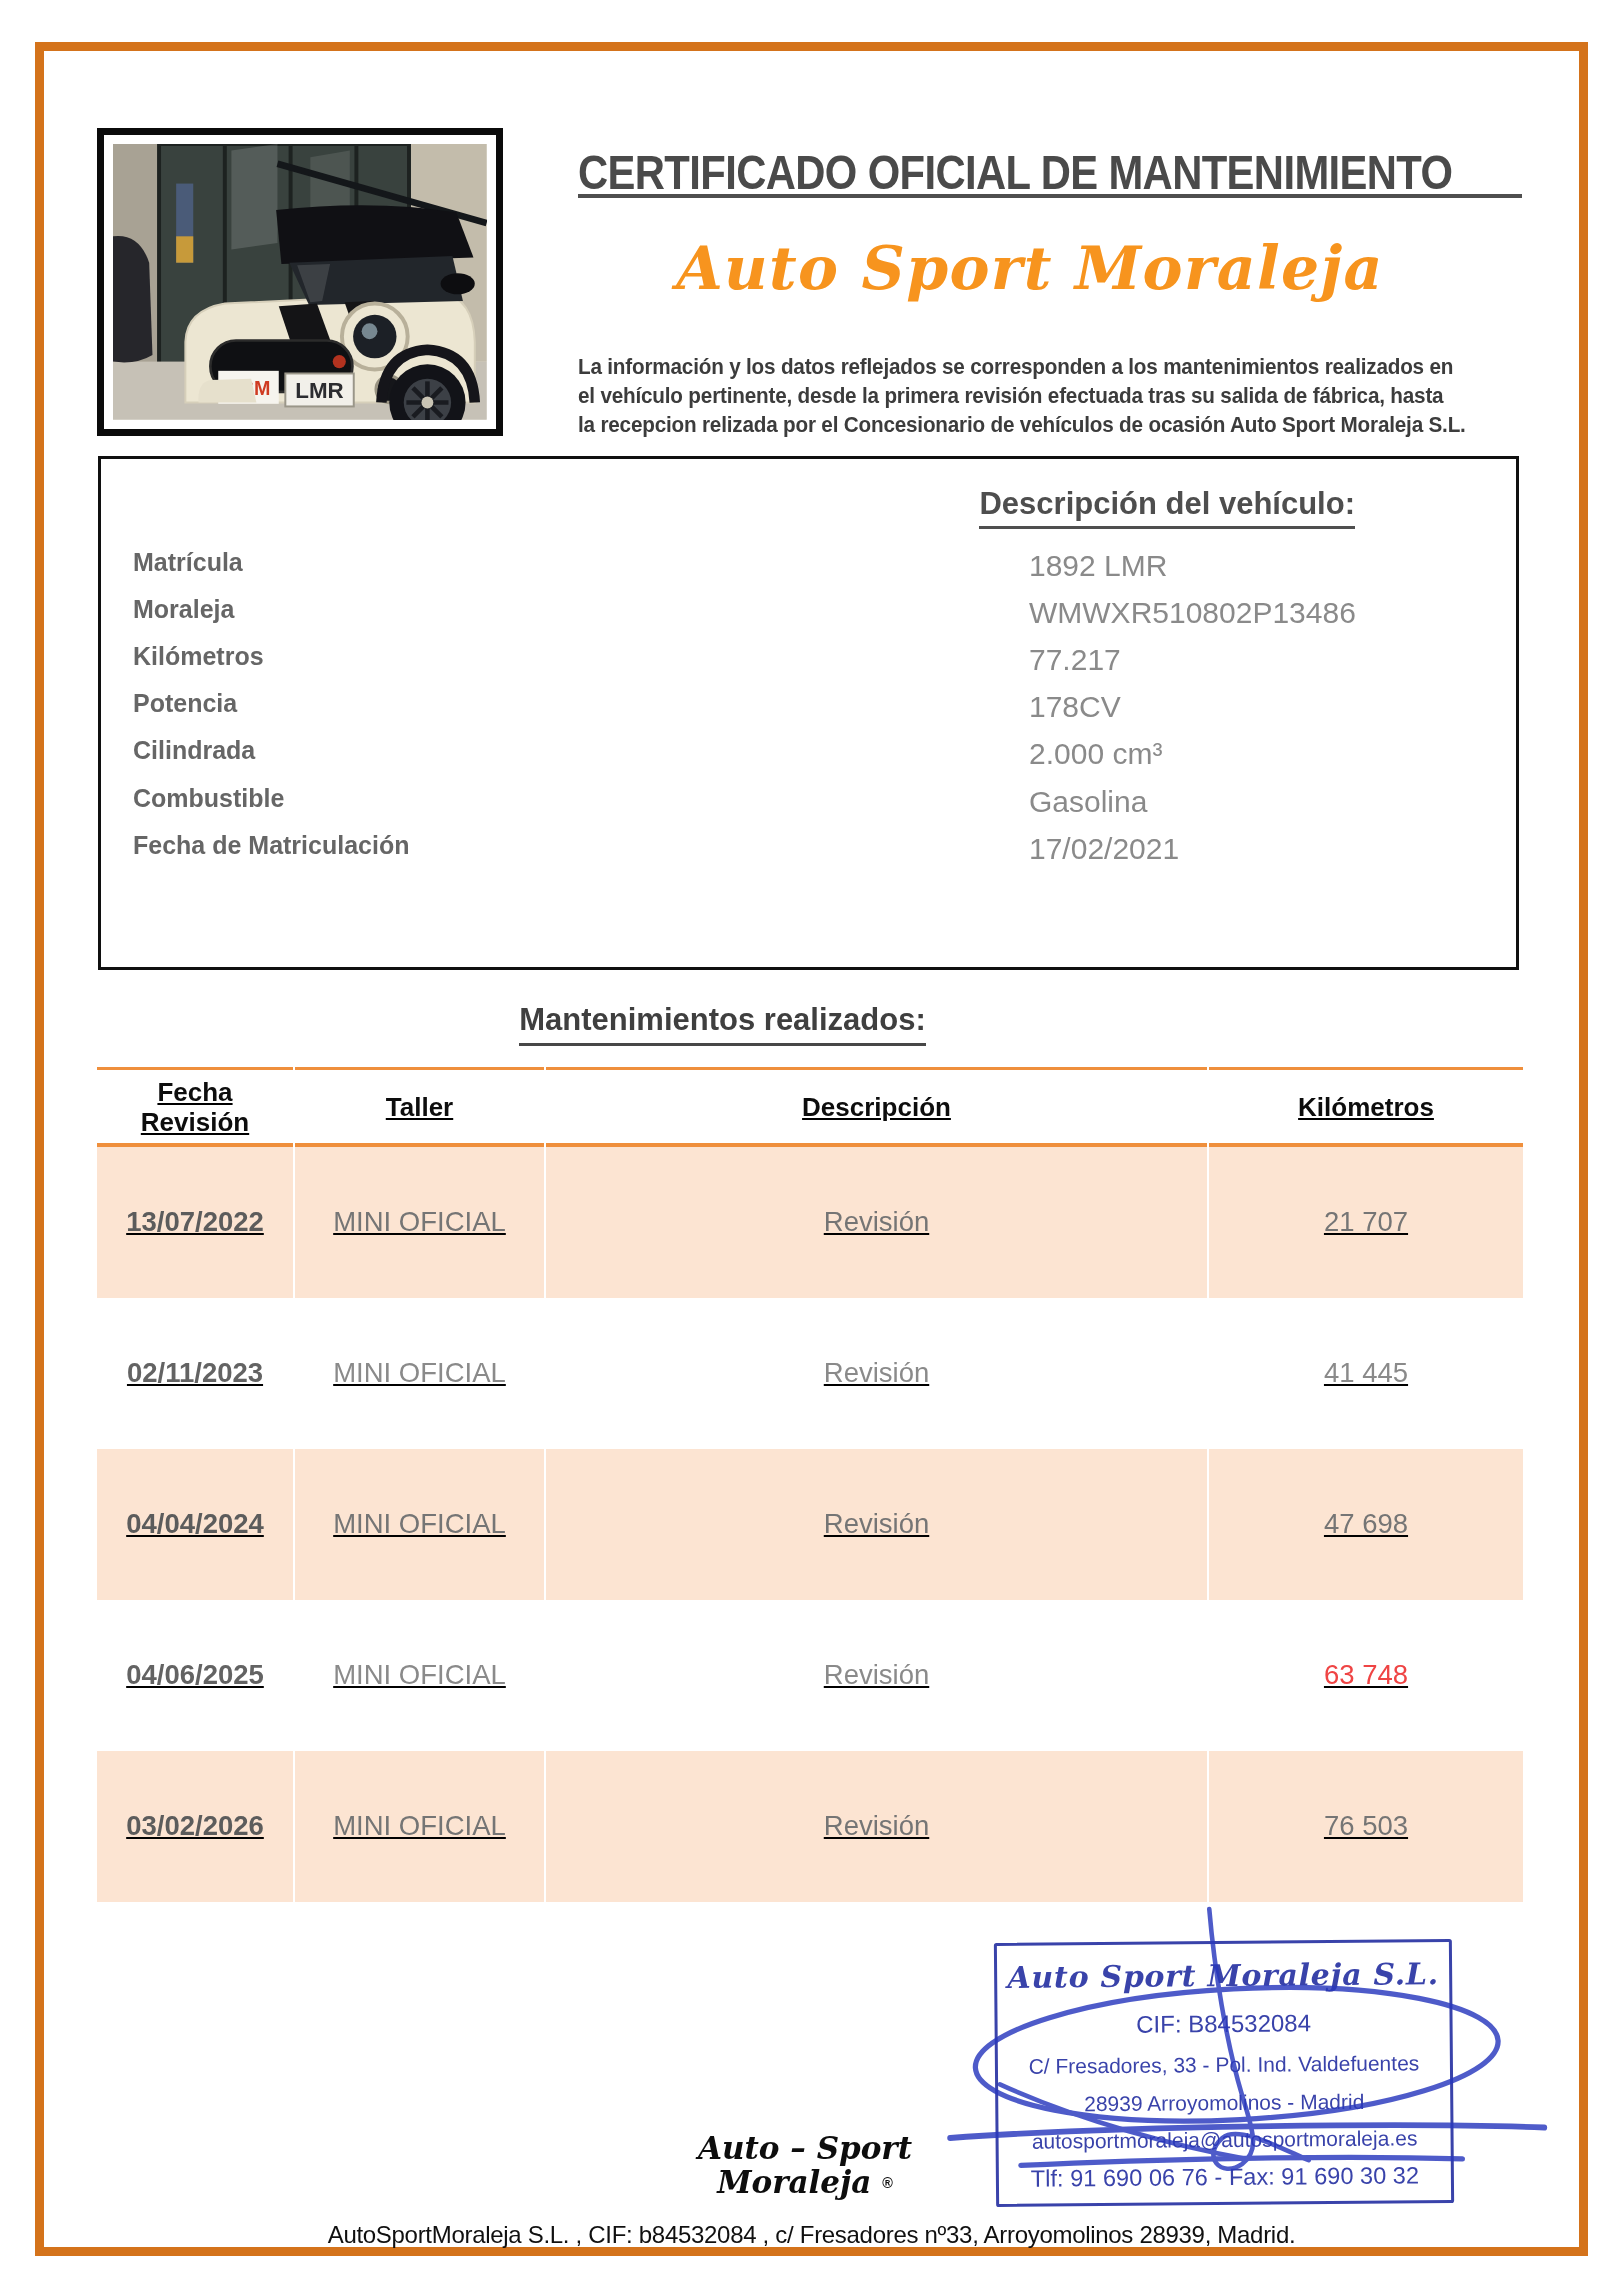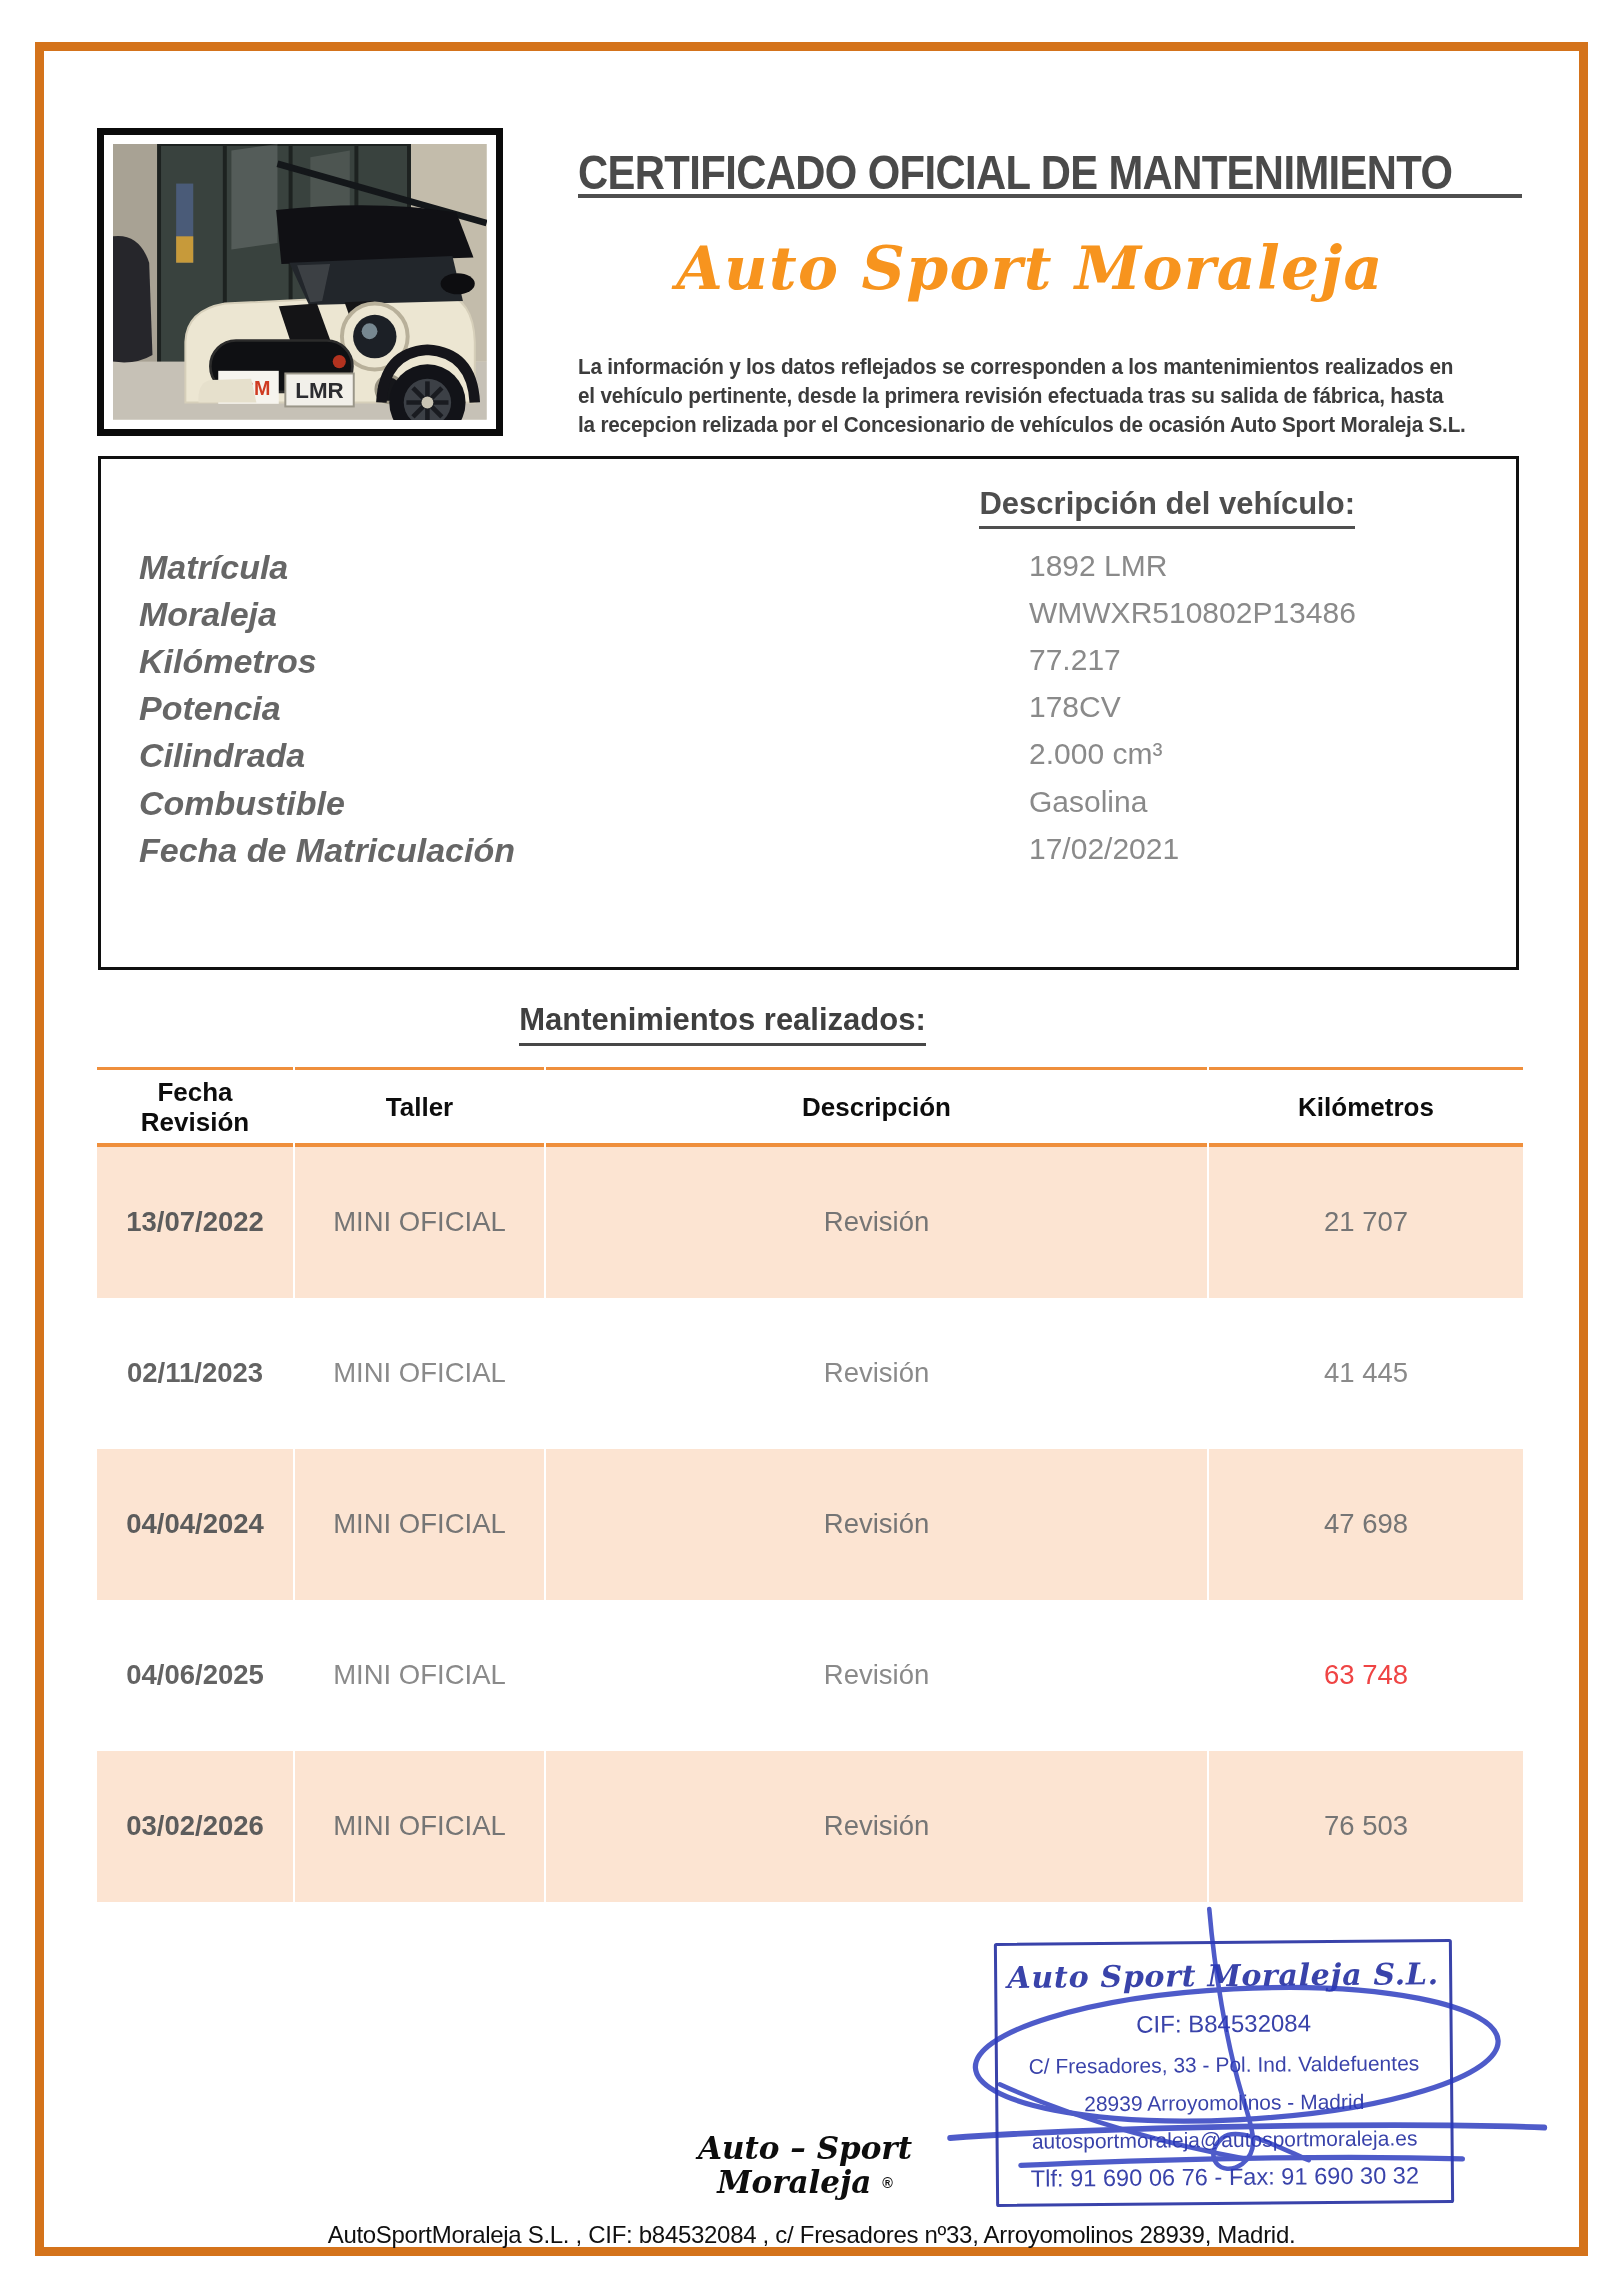--- a/index.html
+++ b/index.html
@@ -28,32 +28,32 @@
   .intro .line{font-size:22px;font-weight:bold;color:#3c3c3c;line-height:29px;letter-spacing:-0.2px;}
 
   
   .vehicle-box{left:98px;top:456px;width:1421px;height:514px;box-sizing:border-box;
     border:3.3px solid #101010;}
   .vehicle-heading-wrap{left:98px;top:486px;width:1257px;text-align:right;}
   .vehicle-heading{display:inline-block;font-size:31px;font-weight:bold;color:#4e4e4e;
     border-bottom:3.3px solid #4f4f4f;padding-bottom:3.9px;}
   .fields{left:98px;top:548px;width:1421px;}
   .field-row{position:absolute;left:0;width:1421px;height:47px;}
-  .field-label{position:absolute;left:41px;top:0;font-size:34px;font-weight:bold;color:#666666;
-    white-space:nowrap;font-style:italic;}
+  .field-label{position:absolute;left:35px;top:0;font-size:25px;font-weight:bold;color:#666666;
+    white-space:nowrap;}
   .field-value{position:absolute;left:931px;top:1.3px;font-size:30px;font-weight:normal;color:#8a8a8a;
     white-space:nowrap;}
 
   
   .maint-title-wrap{left:0;top:1002px;width:1445px;text-align:center;}
   .maint-title{display:inline-block;font-size:31px;font-weight:bold;color:#3f3f3f;
     border-bottom:3.3px solid #474747;padding-bottom:4.6px;}
 
   .table{left:97px;top:1067px;width:1432px;}
-  .trow{display:flex;gap:2px;}
+  .trow{display:flex;gap:2px;text-decoration:underline;}
   .c0{width:196px;text-align:center;} .c1{width:249px;} .c2{width:661px;} .c3{width:314px;}
   .hline .cell{height:3.3px;background:#EF8F3C;}
   .thead .cell{height:73px;display:flex;align-items:center;justify-content:center;
     font-size:26px;font-weight:bold;color:#0d0d0d;text-align:center;white-space:pre-line;line-height:30px;}
   .tbody .trow .cell{height:151px;display:flex;align-items:center;justify-content:center;
     font-size:27.5px;color:#757575;white-space:nowrap;}
   .tbody .trow.shaded .cell{background:#FCE4D2;}
   .tbody .trow .cell.fecha{font-weight:bold;color:#5c5c5c;}
   .tbody .trow.plain .cell{color:#8a8a8a;}
   .tbody .trow.plain .cell.fecha{color:#636363;}

